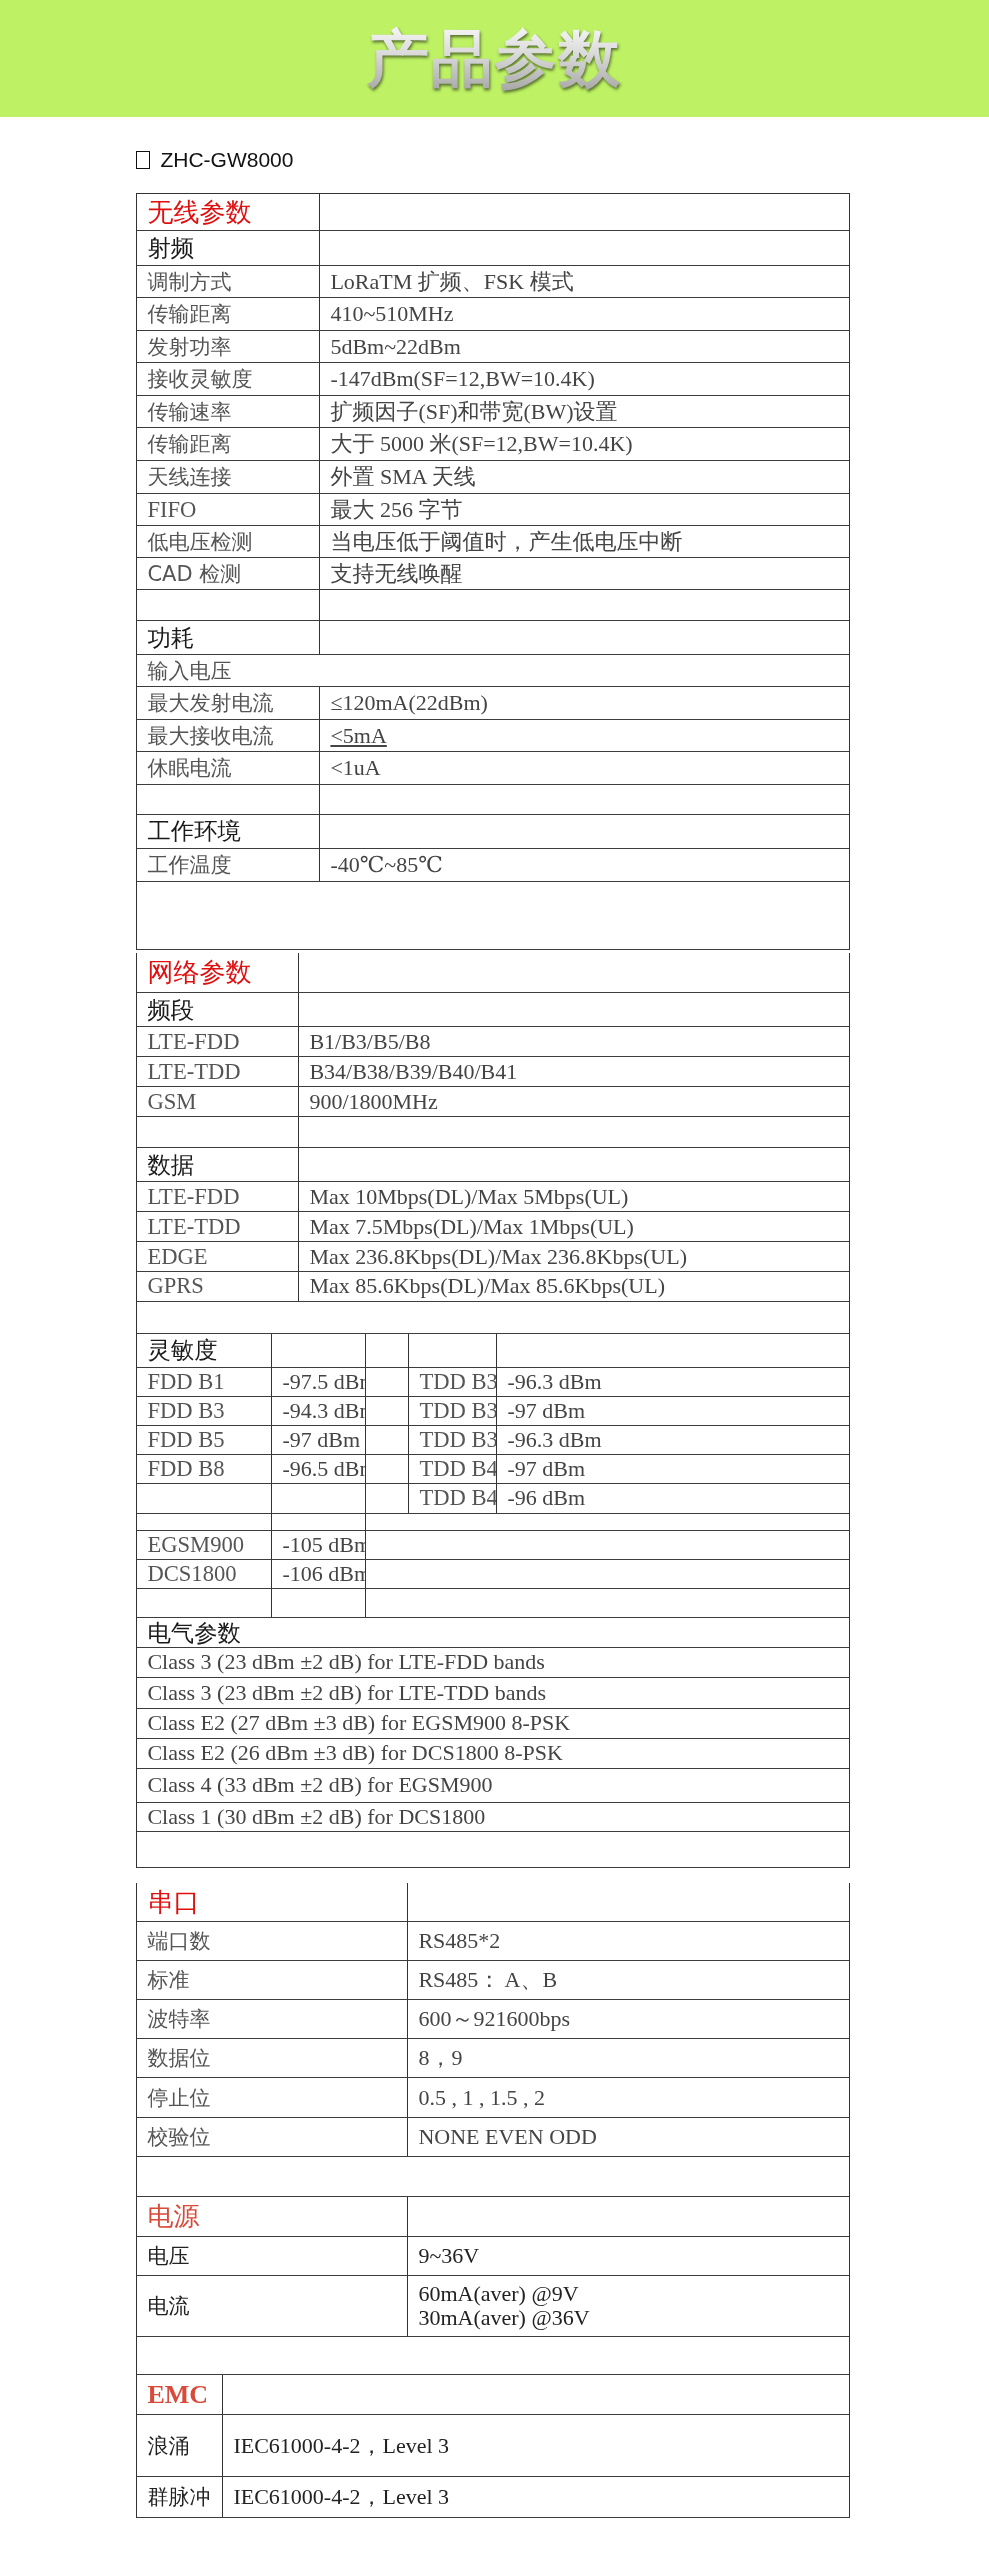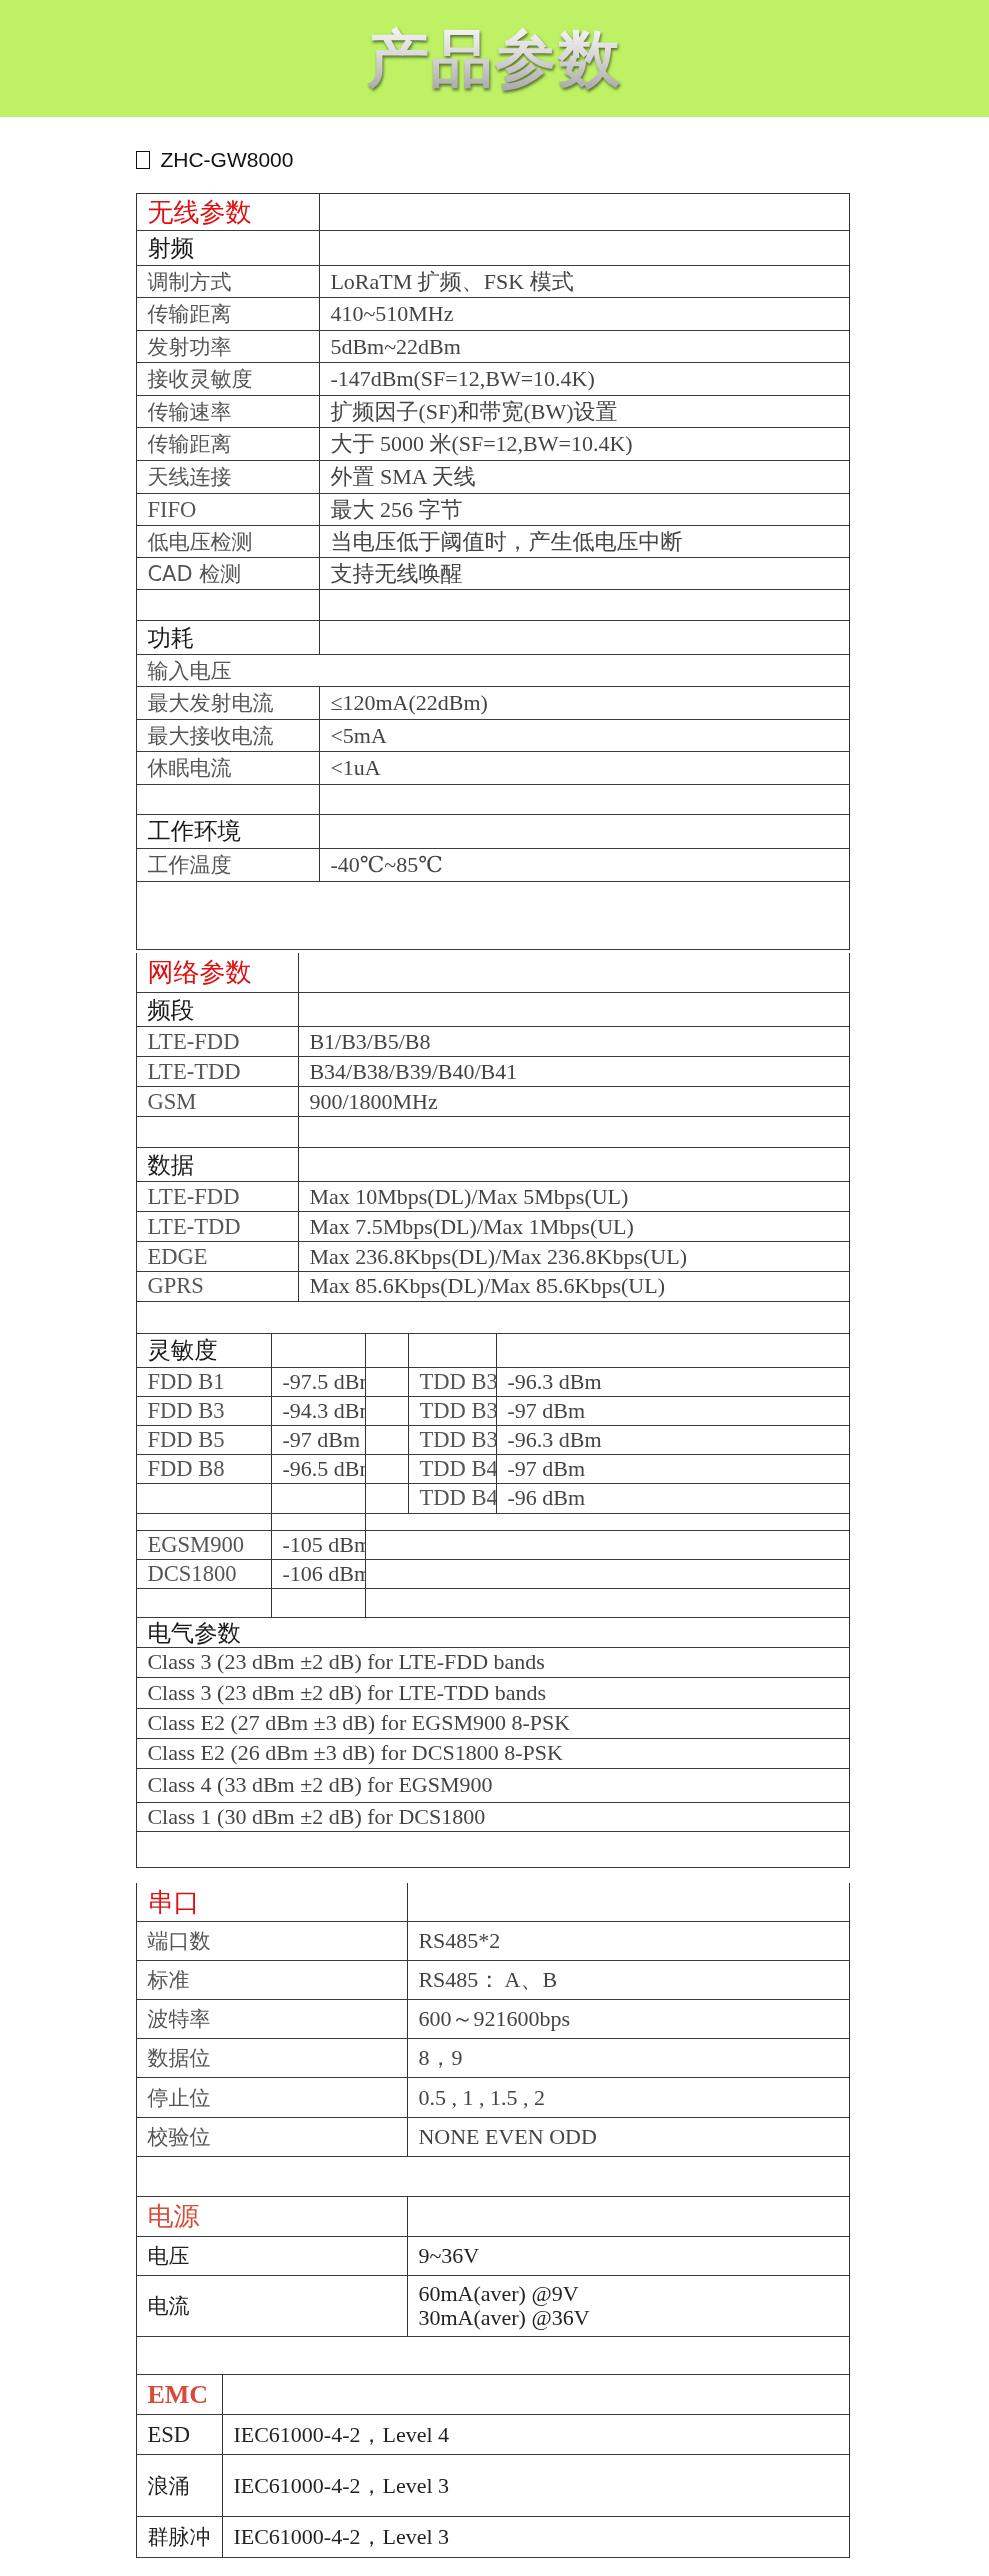--- a/index.html
+++ b/index.html
@@ -108,21 +108,21 @@
   </div>
   <div class="row" style="height:32px;">
     <div class="cell k" style="width:182px;">输入电压</div>
   </div>
   <div class="row" style="height:33px;">
     <div class="cell k" style="width:182px;">最大发射电流</div>
     <div class="cell v" style="flex:1;">≤120mA(22dBm)</div>
   </div>
   <div class="row" style="height:32px;">
     <div class="cell k" style="width:182px;">最大接收电流</div>
-    <div class="cell v" style="flex:1;">&lt;5mA</div>
+    <div class="cell v" style="flex:1;text-decoration:underline;">&lt;5mA</div>
   </div>
   <div class="row" style="height:33px;">
     <div class="cell k" style="width:182px;">休眠电流</div>
     <div class="cell v" style="flex:1;">&lt;1uA</div>
   </div>
   <div class="row" style="height:29.5px;">
     <div class="cell" style="width:182px;"></div>
     <div class="cell" style="flex:1;"></div>
   </div>
   <div class="row" style="height:34px;">
@@ -343,24 +343,20 @@
   <div class="row" style="height:38px;">
     <div class="cell" style="flex:1;"></div>
   </div>
 
   <div class="row" style="height:40px;">
     <div class="cell" style="width:85px;">
         <span class="sec-title en">EMC</span>
       </div>
     <div class="cell" style="flex:1;"></div>
   </div>
-  <div class="row" style="height:40px;">
-    <div class="cell k en dark" style="width:85px;">ESD</div>
-    <div class="cell v dark" style="flex:1;">IEC61000-4-2，Level 4</div>
-  </div>
   <div class="row" style="height:62px;">
     <div class="cell k dark" style="width:85px;">浪涌</div>
     <div class="cell v dark" style="flex:1;">IEC61000-4-2，Level 3</div>
   </div>
   <div class="row" style="height:41px;">
     <div class="cell k dark" style="width:85px;">群脉冲</div>
     <div class="cell v dark" style="flex:1;">IEC61000-4-2，Level 3</div>
   </div>
 </div>
 

